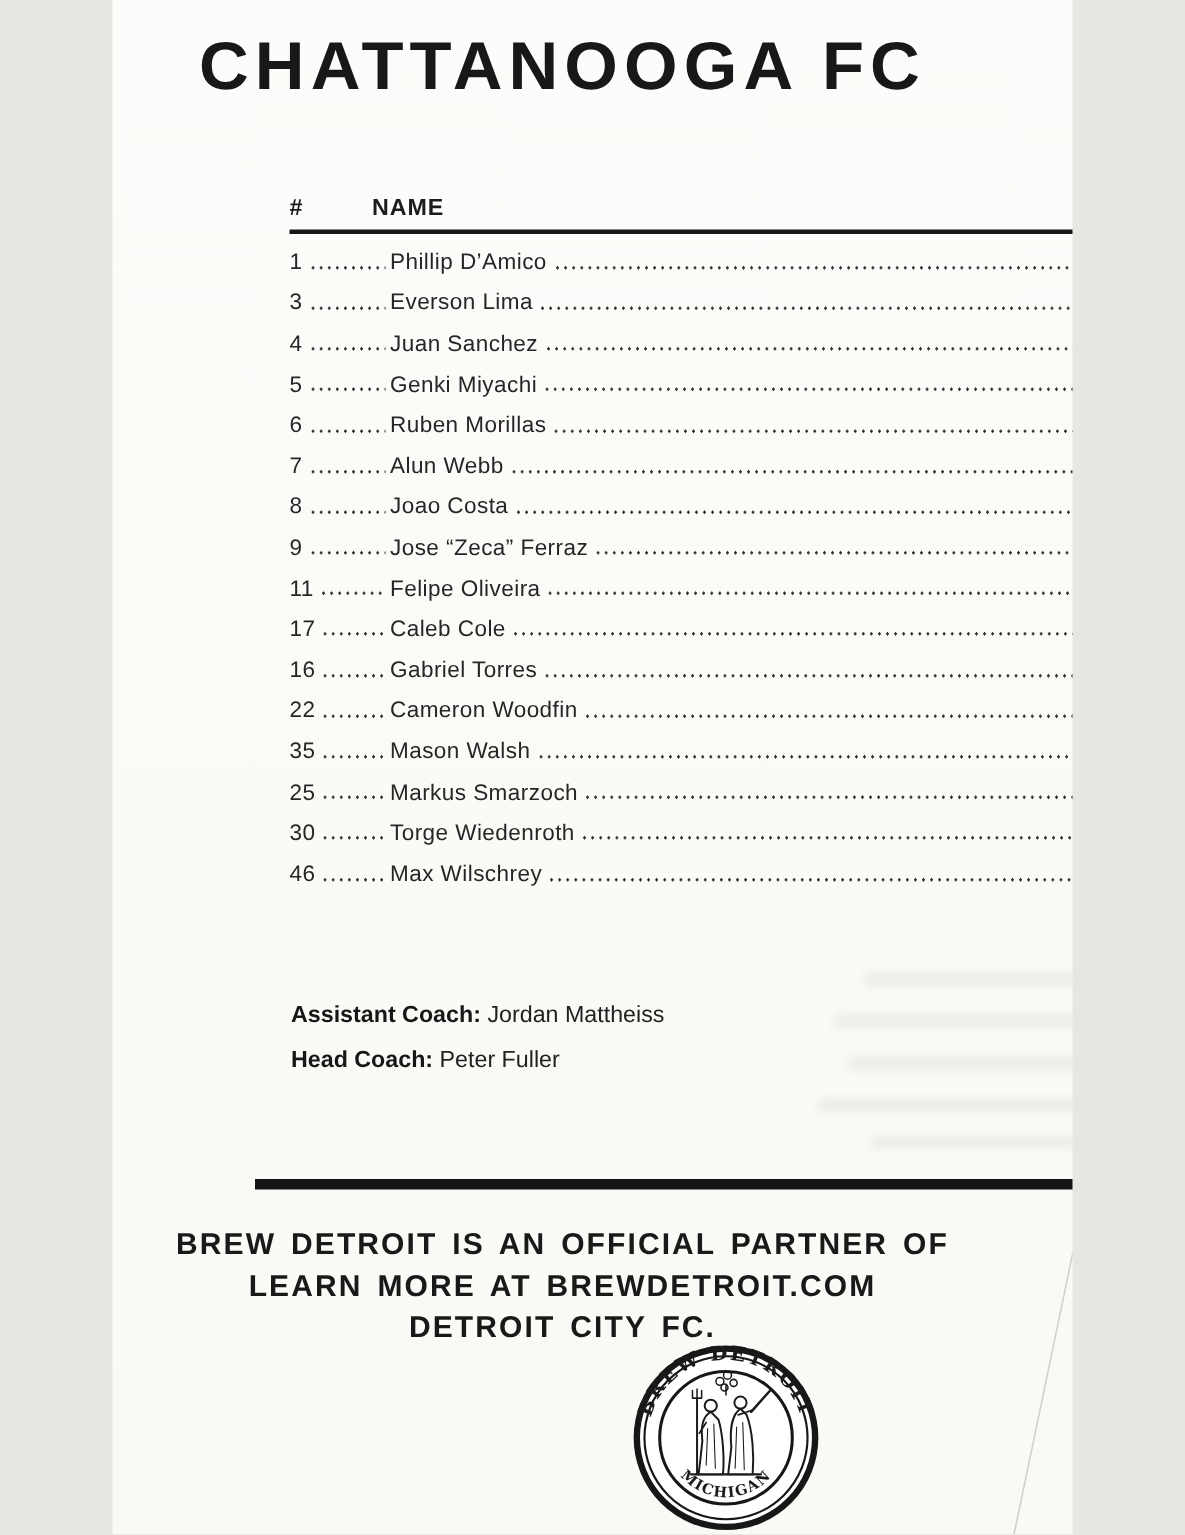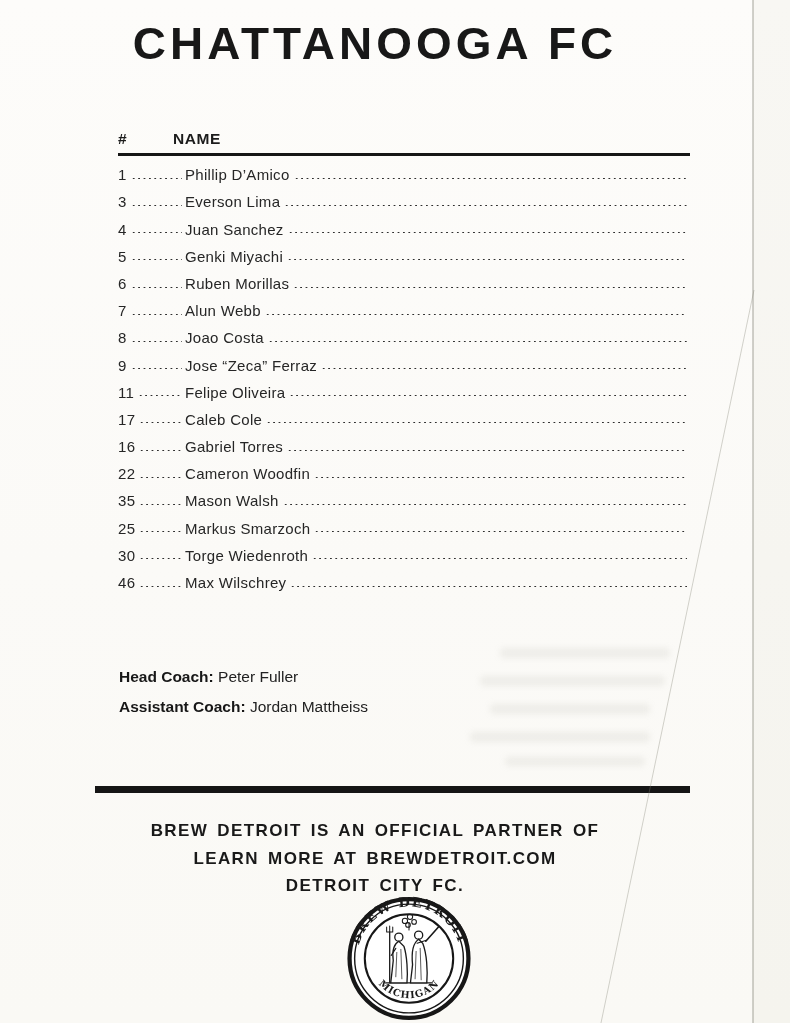--- a/index.html
+++ b/index.html
@@ -2,21 +2,21 @@
 <html><head>
 <meta charset="utf-8">
 <style>
   html,body { margin:0; padding:0; }
   body {
     font-family: "Liberation Sans", "DejaVu Sans", sans-serif;
     background: #e8e6e0;
   }
   .page {
     position: relative;
-    width: 790px;
+    width: 640px;
     height: 1023px;
     margin: 0 auto;
     background: linear-gradient(180deg, #fdfcfa 0%, #fbfaf7 55%, #faf9f5 100%);
     overflow: hidden;
     color: #1c1c1c;
   }
 
   
   .title {
     position: absolute;
@@ -92,21 +92,21 @@
     position: absolute;
     left: 95px; top: 786px;
     width: 595px; height: 7px;
     background: #151515;
   }
   .partner {
     position: absolute;
     left: 0; top: 817px; right: 40px;
     text-align: center;
     font-weight: 700;
-    font-size: 17px;
+    font-size: 20px;
     letter-spacing: 1.4px;
     word-spacing: 3px;
     line-height: 27.5px;
     color: #191919;
   }
 
   
   .seal {
     position: absolute;
     left: 346px; top: 894px;
@@ -269,26 +269,26 @@
         <span class="dots"></span>
       </span>
       <span class="pname">Max Wilschrey</span>
       <span class="dots"></span>
     </div>
       </div>
   </div>
 
   <div class="coaches">
     <div>
+      <b>Assistant Coach:</b>
+      <span>Jordan Mattheiss</span>
+    </div>
+    <div>
       <b>Head Coach:</b>
       <span>Peter Fuller</span>
-    </div>
-    <div>
-      <b>Assistant Coach:</b>
-      <span>Jordan Mattheiss</span>
     </div>
   </div>
 
   <div class="thick-rule"></div>
 
   <div class="partner">
     <div>BREW DETROIT IS AN OFFICIAL PARTNER OF</div>
     <div>LEARN MORE AT BREWDETROIT.COM</div>
     <div>DETROIT CITY FC.</div>
   </div>

